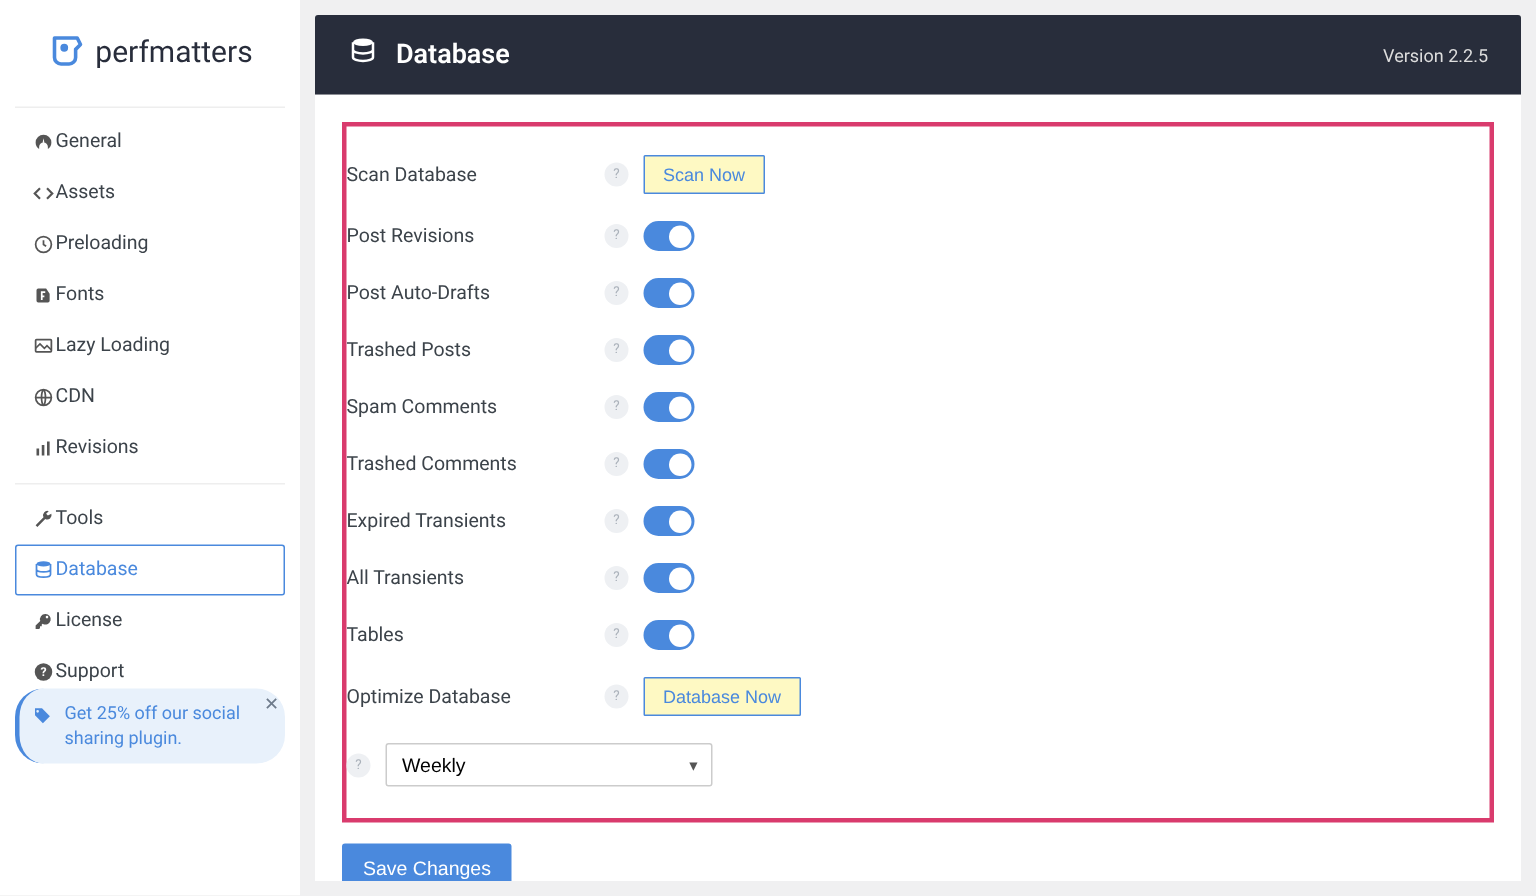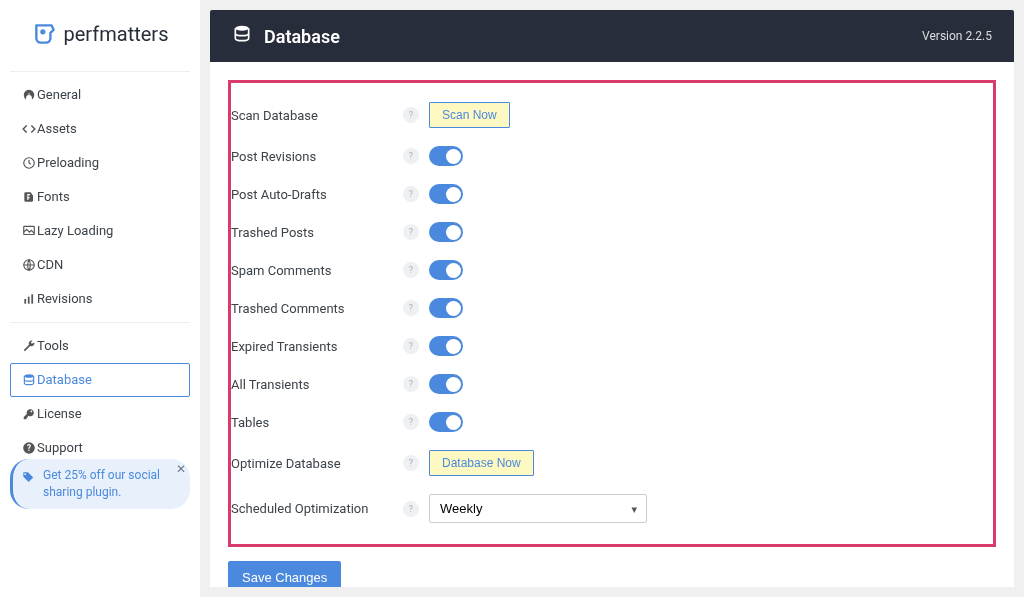--- a/index.html
+++ b/index.html
@@ -421,21 +421,20 @@
           <div class="toggle"></div>
         </div>
 
         <div class="row">
           <div class="row-label">Optimize Database</div>
           <span class="help">?</span>
           <button class="btn-outline">Database Now</button>
         </div>
 
         <div class="row">
-          <div class="row-label">Scheduled Optimization</div>
           <span class="help">?</span>
           <div class="select-wrap">
             <select>
               <option>Weekly</option>
             </select>
             <span class="chev">▾</span>
           </div>
         </div>
 
       </div>

